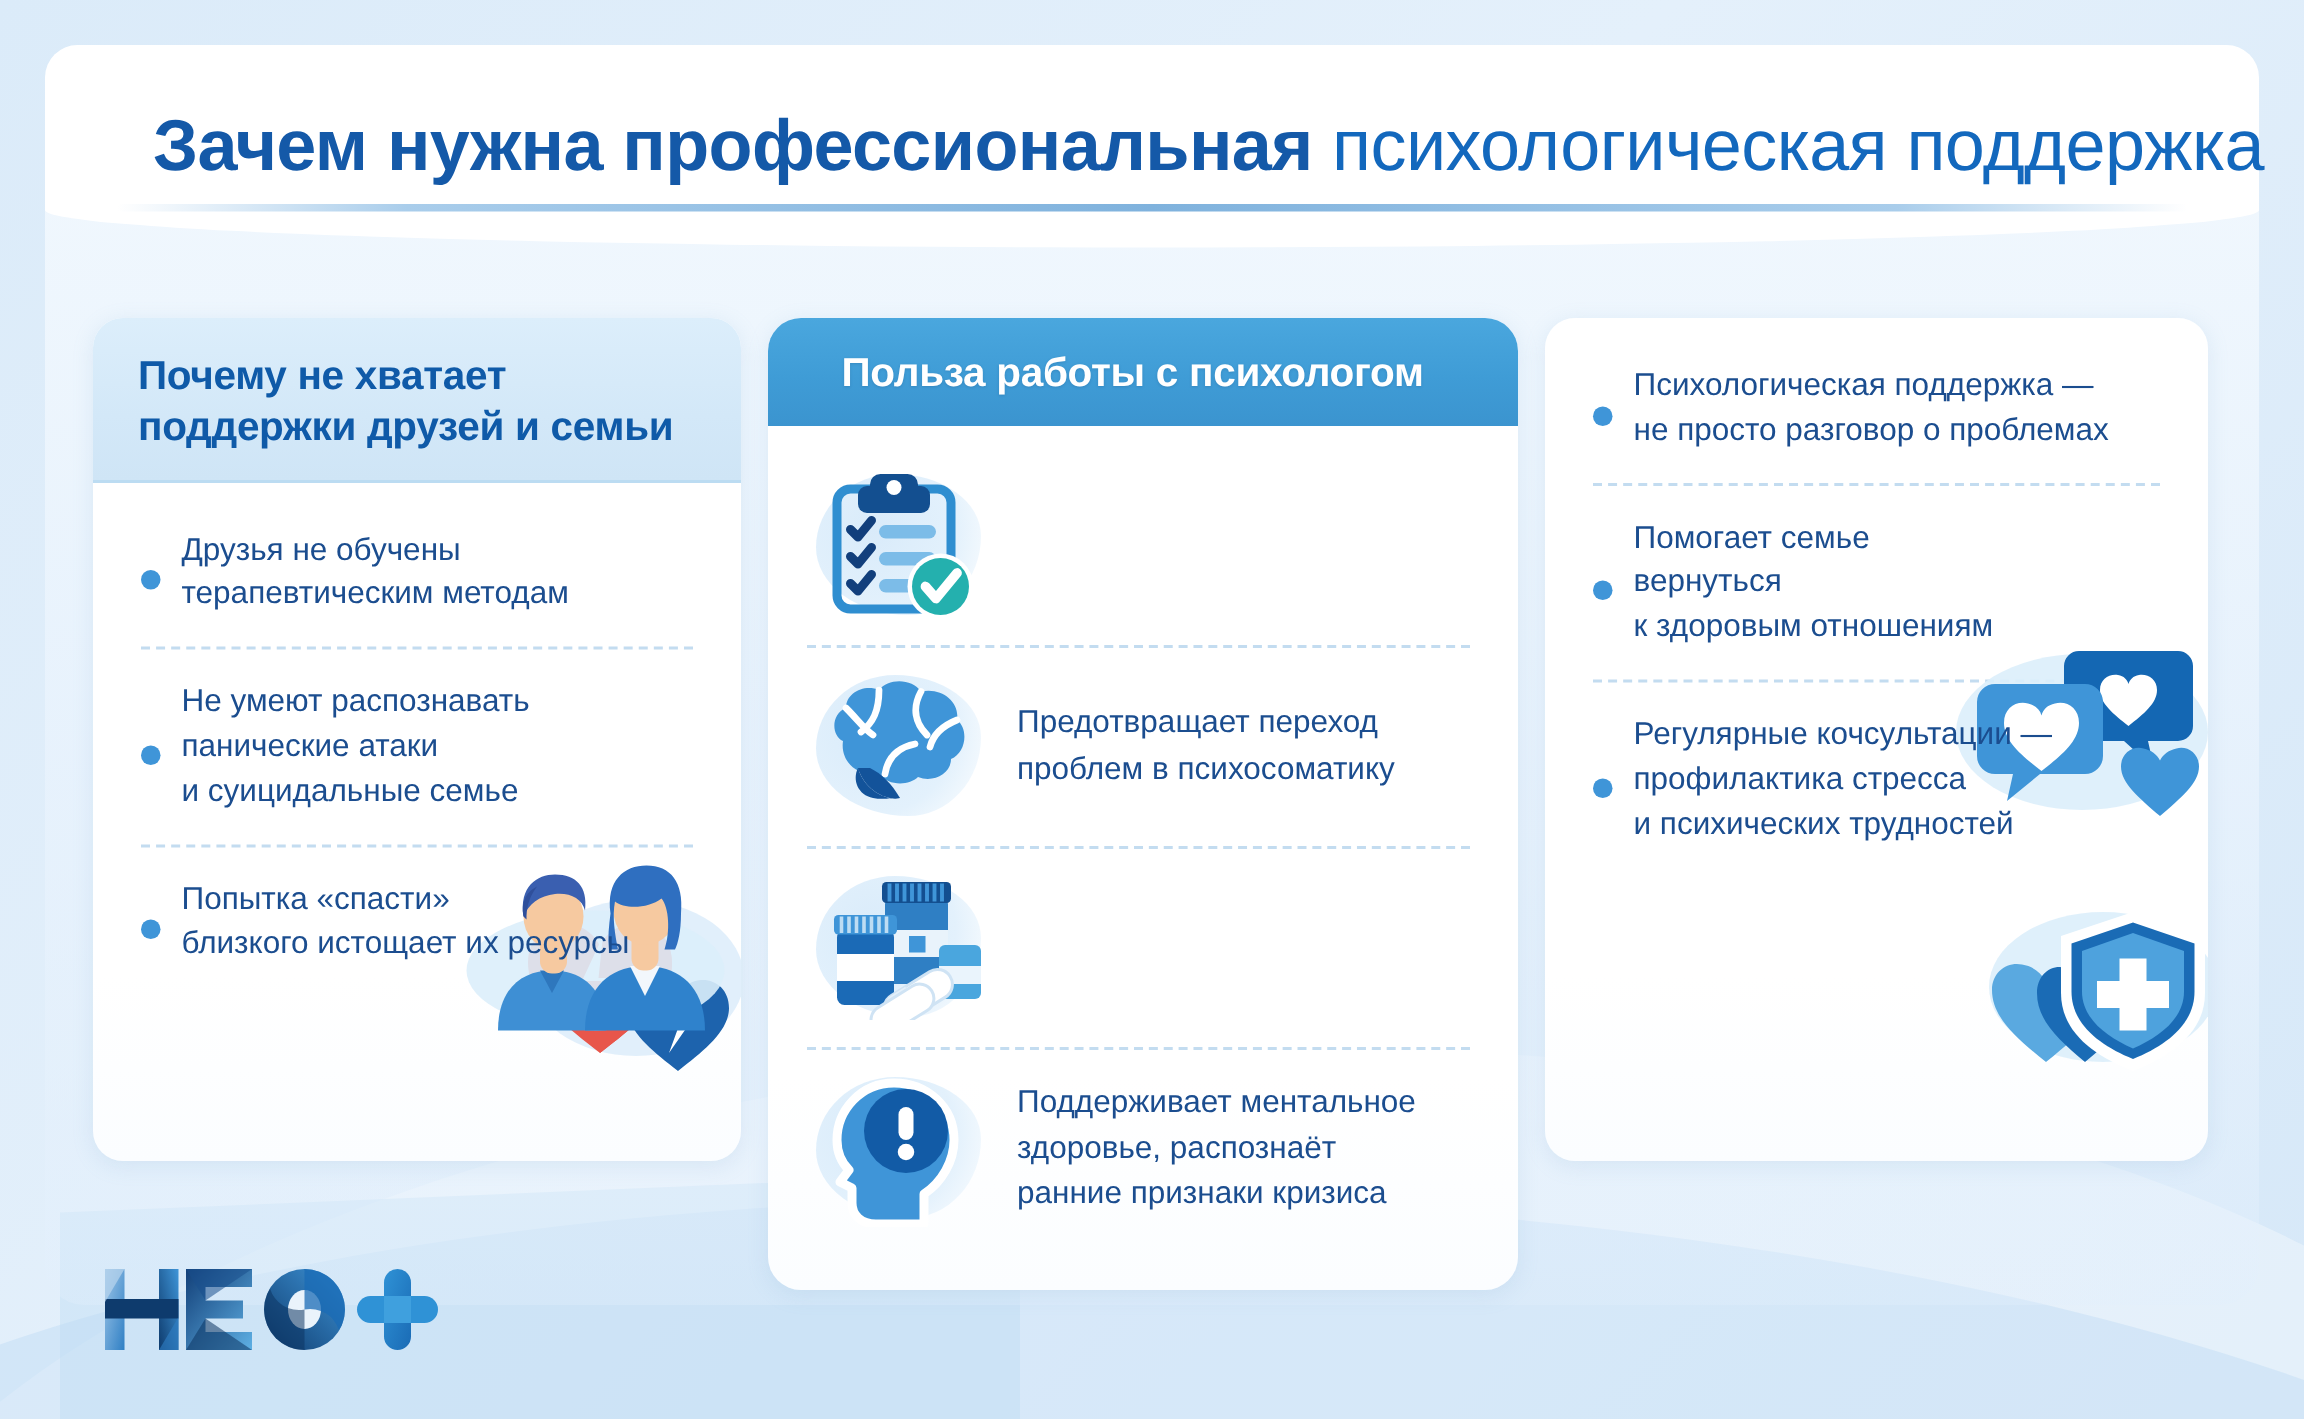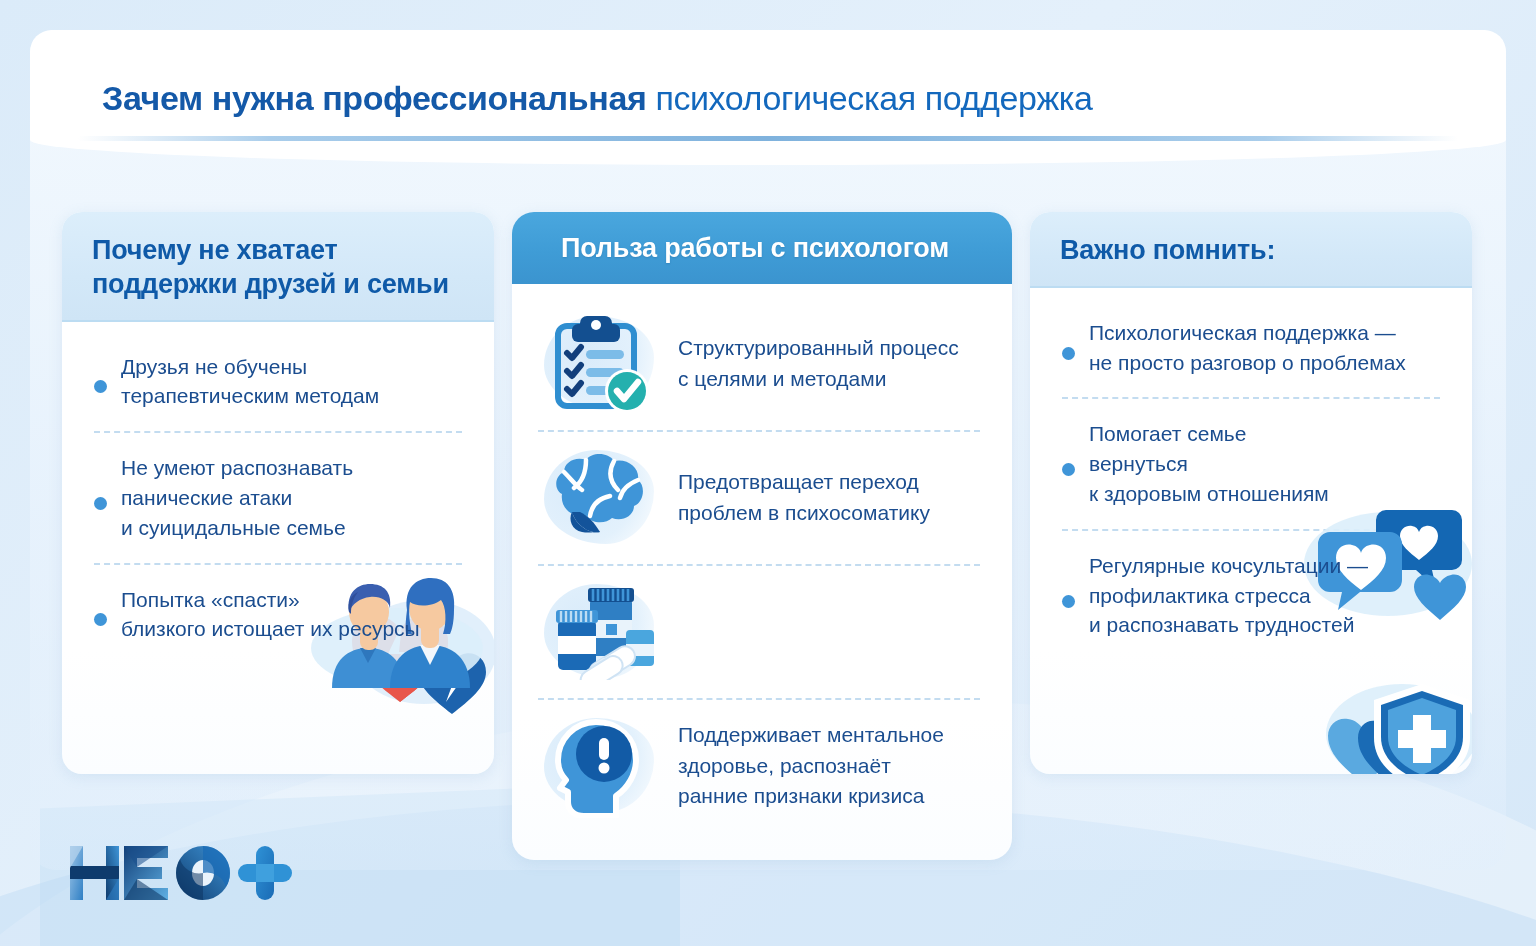--- a/index.html
+++ b/index.html
@@ -73,21 +73,21 @@
     top: 30px;
     width: 1476px;
     height: 135px;
     background: #ffffff;
     border-radius: 26px 26px 60% 60% / 26px 26px 30px 30px;
     display: flex;
     align-items: center;
     padding-left: 72px;
   }
   .title-text {
-    font-size: 34px;
+    font-size: 48px;
     font-weight: 700;
     letter-spacing: -0.4px;
     white-space: nowrap;
     line-height: 1;
     text-align: center;
   }
   .title-text .t-a {
     color: #1459a8;
     font-weight: 700;
   }
@@ -344,22 +344,20 @@
               <rect x="44" y="56" width="38" height="9" rx="4.5" fill="#7cbce8"></rect>
               <rect x="44" y="74" width="30" height="9" rx="4.5" fill="#7cbce8"></rect>
               <path d="M25 41 l5 5 l9 -11" fill="none" stroke="#123f7c" stroke-width="6" stroke-linecap="round" stroke-linejoin="round"></path>
               <path d="M25 59 l5 5 l9 -11" fill="none" stroke="#123f7c" stroke-width="6" stroke-linecap="round" stroke-linejoin="round"></path>
               <path d="M25 77 l5 5 l9 -11" fill="none" stroke="#123f7c" stroke-width="6" stroke-linecap="round" stroke-linejoin="round"></path>
               <circle cx="85" cy="79" r="22" fill="#ffffff"></circle>
               <circle cx="85" cy="79" r="19" fill="#24b0ae"></circle>
               <path d="M75 79 l7 8 l14 -17" fill="none" stroke="#ffffff" stroke-width="6.5" stroke-linecap="round" stroke-linejoin="round"></path>
             </svg>
           </span>
-          <span class="benefit-text" style="white-space:pre-line">Структурированный процесс
-с целями и методами</span>
         </div>
         <div class="divider"></div>
 
         <div class="benefit-row">
           <span class="benefit-icon">
             <span class="icon-blob"></span>
             <svg width="116" height="100" viewBox="0 0 116 100">
               <path d="M20 48 C12 44 12 30 22 26 C22 16 34 10 44 14 C50 6 66 6 72 15 C86 12 98 22 96 34 C104 40 102 56 92 60 C92 70 80 76 70 72 C64 78 50 78 44 70 C30 72 18 62 20 48 Z" fill="#3f95d8"></path>
               <path d="M44 14 C44 28 40 36 32 42 M72 15 C66 26 68 36 76 44 M48 70 C50 58 58 52 68 50 M22 26 C30 34 34 40 40 44 M96 34 C86 38 80 44 78 52" fill="none" stroke="#ffffff" stroke-width="4.5" stroke-linecap="round"></path>
               <path d="M30 66 C34 80 48 88 58 86 C52 76 46 70 38 66 Z" fill="#13539a"></path>
@@ -431,23 +429,20 @@
           </span>
           <span class="benefit-text" style="white-space:pre-line">Поддерживает ментальное
 здоровье, распознаёт
 ранние признаки кризиса</span>
         </div>
 
       </div>
     </section>
 
     <section class="col col-right">
-      <div class="col-header soft">
-        <div class="col-header-title" style="white-space:pre-line">Важно помнить:</div>
-      </div>
       <div class="col-body">
 
         <div class="bullet-row">
           <span class="bullet-dot"></span>
           <span class="bullet-text" style="white-space:pre-line">Психологическая поддержка —
 не просто разговор о проблемах</span>
         </div>
         <div class="divider"></div>
 
         <div class="bullet-row">
@@ -455,21 +450,21 @@
           <span class="bullet-text" style="white-space:pre-line">Помогает семье
 вернуться
 к здоровым отношениям</span>
         </div>
         <div class="divider"></div>
 
         <div class="bullet-row">
           <span class="bullet-dot"></span>
           <span class="bullet-text" style="white-space:pre-line">Регулярные кочсультации —
 профилактика стресса
-и распознавать трудностей</span>
+и психических трудностей</span>
         </div>
 
         <div class="illus illus-bubbles">
           <svg width="190" height="130" viewBox="0 0 190 130">
             <ellipse cx="98" cy="62" rx="84" ry="52" fill="#dceefb" opacity="0.9"></ellipse>
 
             <path d="M96 8 h66 a10 10 0 0 1 10 10 v40 a10 10 0 0 1 -10 10 h-20 l4 18 l-20 -18 h-30 a10 10 0 0 1 -10 -10 v-40 a10 10 0 0 1 10 -10 z" fill="#1467b3"></path>
             <path d="M129 58 C119 50 110 43 110 34 C110 27 116 23 122 24 C126 24.6 128 27 129 30 C130 27 132 24.6 136 24 C142 23 148 27 148 34 C148 43 139 50 129 58 Z" fill="#ffffff"></path>
 
             <path d="M40 30 h60 a12 12 0 0 1 12 12 v36 a12 12 0 0 1 -12 12 h-30 l-22 18 l4 -18 h-12 a12 12 0 0 1 -12 -12 v-36 a12 12 0 0 1 12 -12 z" fill="#3f95d8"></path>

